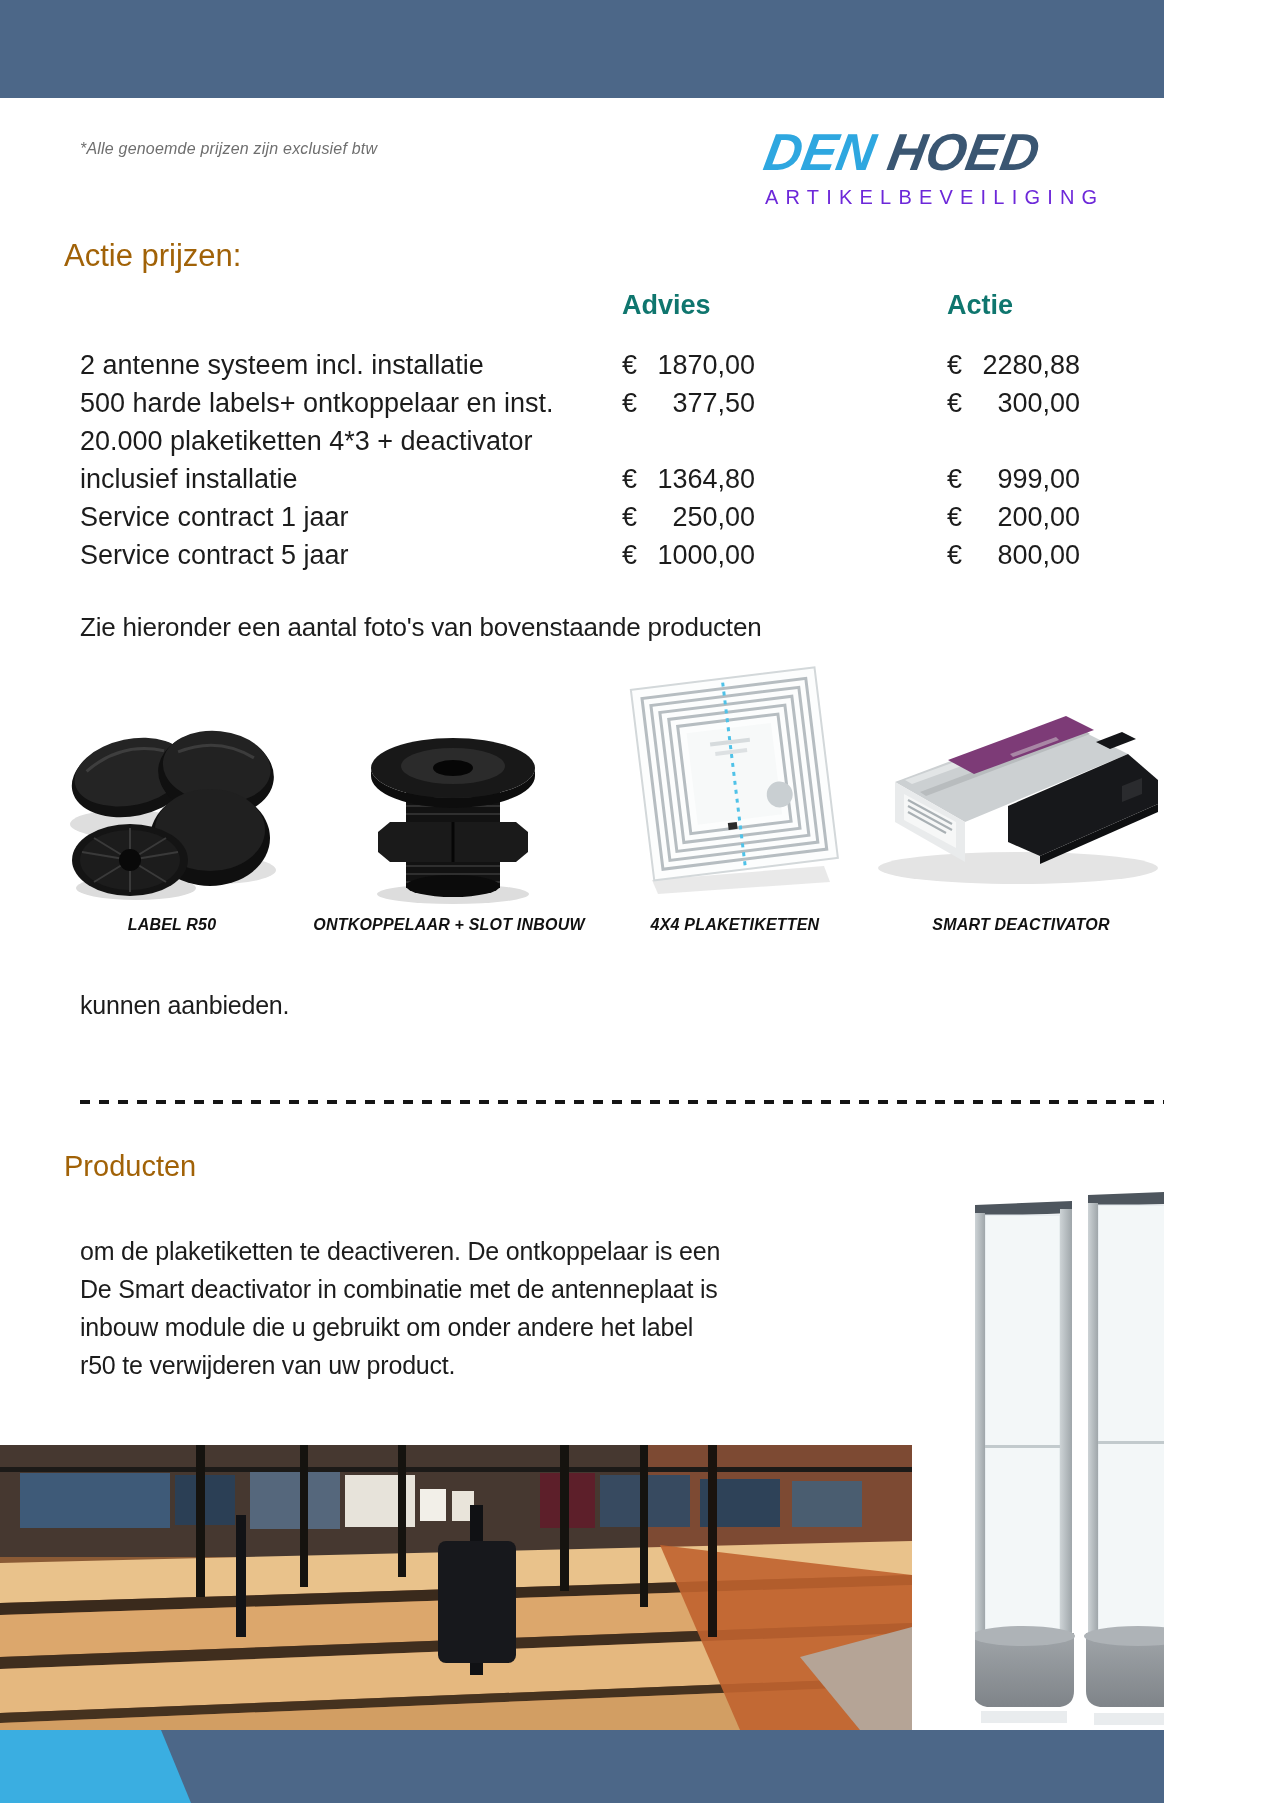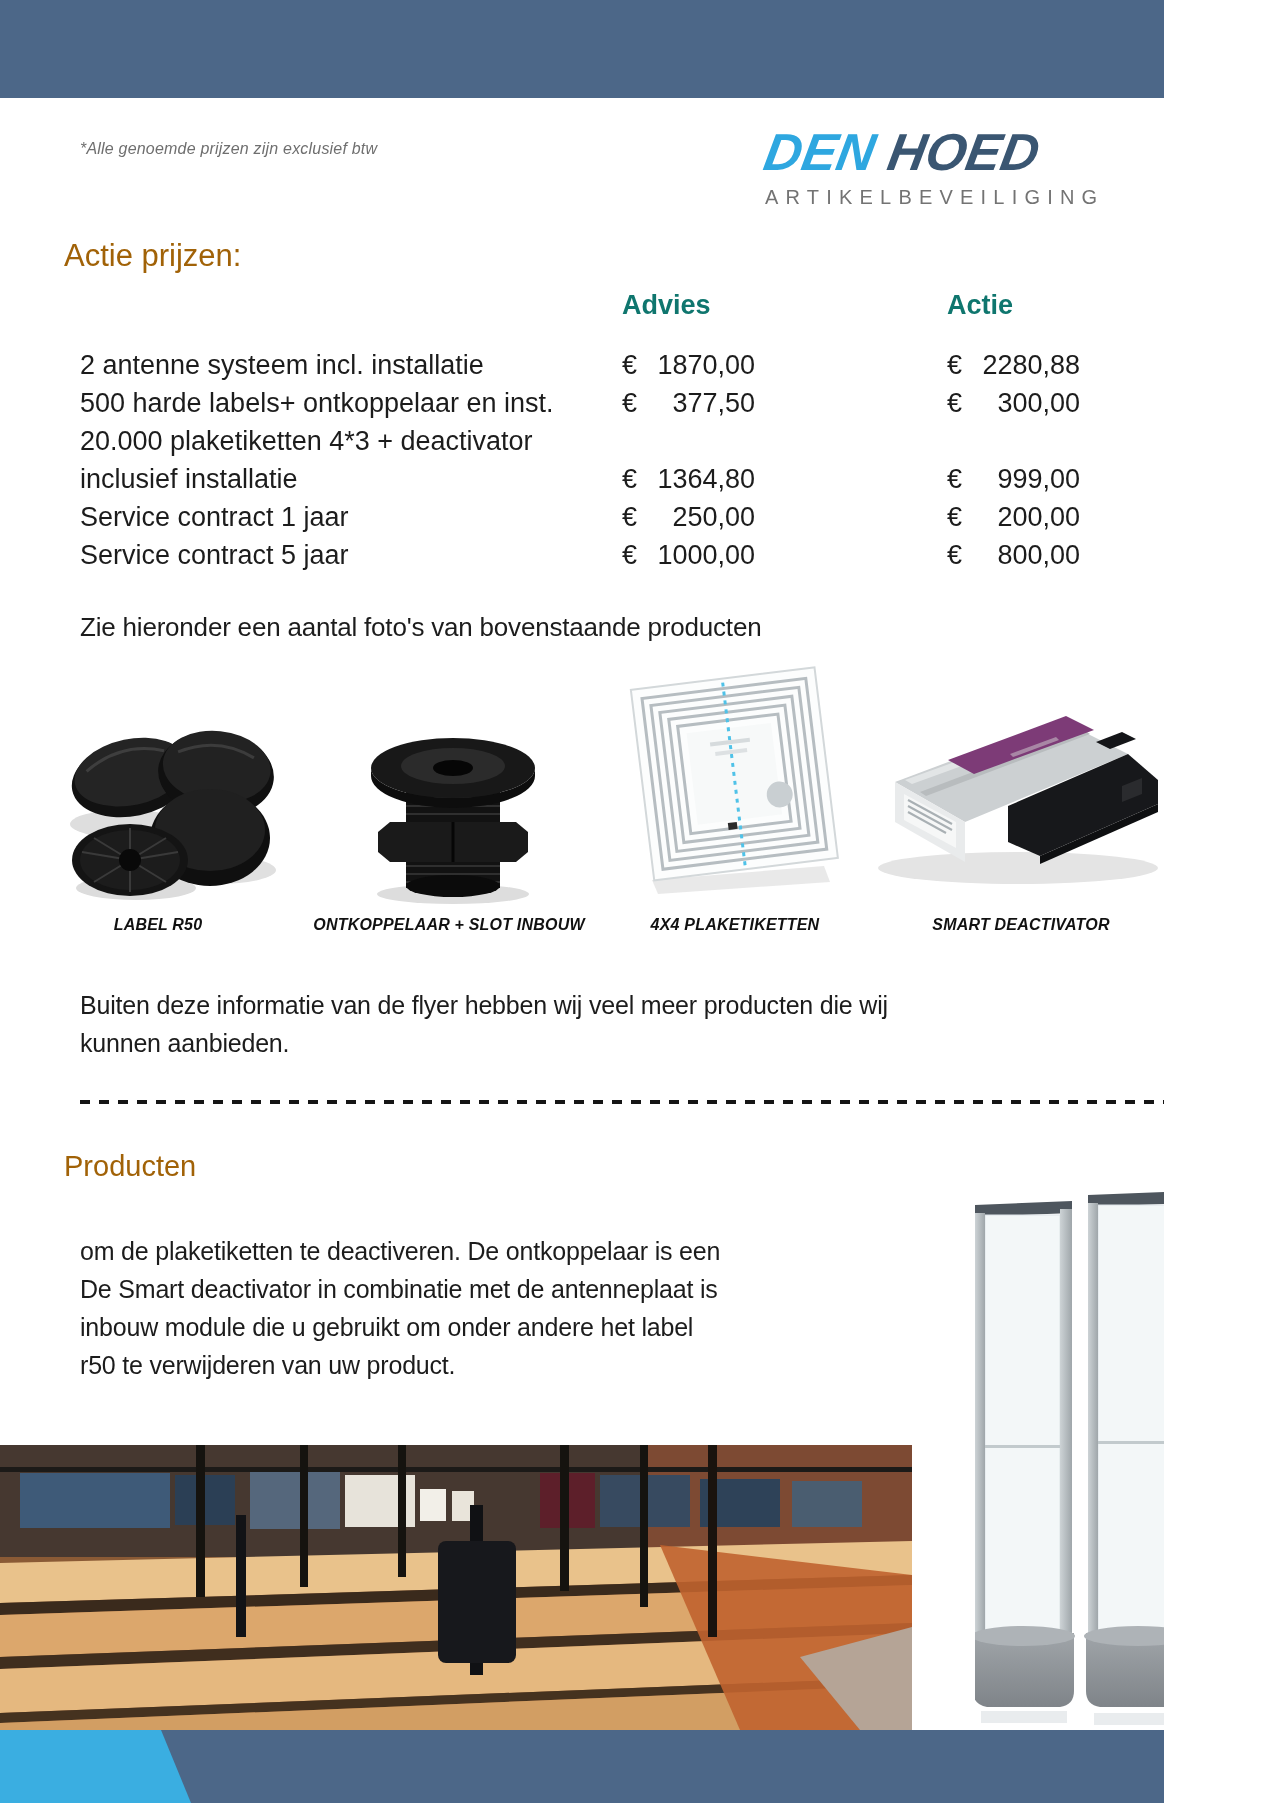--- a/index.html
+++ b/index.html
@@ -6,36 +6,36 @@
   .page{
     position:relative;width:1164px;height:1803px;background:#ffffff;overflow:hidden;
     font-family:"Liberation Sans", sans-serif;color:#1c1c1c;
   }
   .topbar{position:absolute;left:0;top:0;width:1272px;height:98px;background:#4c6788;}
   .disclaimer{position:absolute;left:80px;top:140px;font-size:16px;font-style:italic;color:#6f6f6f;letter-spacing:.2px;}
   .logo{position:absolute;left:765px;top:126px;width:372px;}
   .logo-words{display:flex;gap:14px;justify-content:flex-start;transform:skewX(-10deg);font-weight:bold;font-style:italic;font-size:52px;letter-spacing:0px;line-height:1;}
   .logo-w1{color:#2ea7e0;}
   .logo-w2{color:#3a5672;}
-  .logo-tagline{margin-top:8px;font-size:20px;color:#737373;letter-spacing:7.2px;white-space:nowrap;}
+  .logo-tagline{margin-top:8px;font-size:20px;color:#6d28d9;letter-spacing:7.2px;white-space:nowrap;}
   .section-title{position:absolute;left:64px;font-weight:normal;color:#a16207;}
   .t-actie{top:238px;font-size:31px;}
   .t-producten{top:1150px;font-size:29px;}
   .col-head{position:absolute;top:290px;font-weight:bold;font-size:27px;color:#0f766e;}
   .col-advies{left:622px;}
   .col-actie{left:947px;}
   .price-table{position:absolute;left:80px;top:346px;width:1010px;font-size:27px;}
   .price-row{display:flex;align-items:center;height:38px;line-height:38px;white-space:nowrap;}
   .pr-label{width:542px;flex:0 0 542px;overflow:visible;}
   .pr-cell{width:133px;flex:0 0 133px;display:flex;justify-content:space-between;}
   .pr-cell.actie{margin-left:192px;}
   .intro-line{position:absolute;left:80px;top:612px;font-size:26px;letter-spacing:-.2px;}
   .figure{position:absolute;}
   .caption{position:absolute;top:916px;width:300px;text-align:center;font-size:16px;font-weight:bold;font-style:italic;color:#111;letter-spacing:.2px;white-space:nowrap;}
-  .cap1{left:8px;}
+  .cap1{left:22px;}
   .cap2{left:299px;}
   .cap3{left:585px;}
   .cap4{left:871px;}
   .outro{position:absolute;left:80px;top:986px;width:960px;font-size:25px;line-height:38px;letter-spacing:-.2px;}
   .dashline{position:absolute;left:80px;top:1100px;width:1110px;height:4px;
     background:repeating-linear-gradient(90deg,#151515 0 10px,transparent 10px 19px);}
   .products-par{position:absolute;left:80px;top:1232px;width:860px;font-size:25px;line-height:38px;letter-spacing:-.2px;}
   .store-photo{position:absolute;left:0;top:1445px;width:912px;height:285px;}
   .gates-photo{position:absolute;left:975px;top:1185px;width:215px;height:545px;}
   .footer{position:absolute;left:0;top:1730px;width:1272px;height:73px;background:#4c6788;}
@@ -236,21 +236,20 @@
       <polygon points="262,104 282,96 282,112 262,120" fill="#2a2b2e"></polygon>
     </svg>
   </div>
 
   <div class="caption cap1">LABEL R50</div>
   <div class="caption cap2">ONTKOPPELAAR + SLOT INBOUW</div>
   <div class="caption cap3">4X4 PLAKETIKETTEN</div>
   <div class="caption cap4">SMART DEACTIVATOR</div>
 
   <div class="outro">
-    <div>Buiten deze informatie van de flyer hebben wij veel meer producten die wij</div>
     <div>kunnen aanbieden.</div>
   </div>
 
   <div class="dashline"></div>
 
   <div class="section-title t-producten">Producten</div>
 
   <div class="products-par">
     <div>om de plaketiketten te deactiveren. De ontkoppelaar is een</div>
     <div>De Smart deactivator in combinatie met de antenneplaat is</div>

